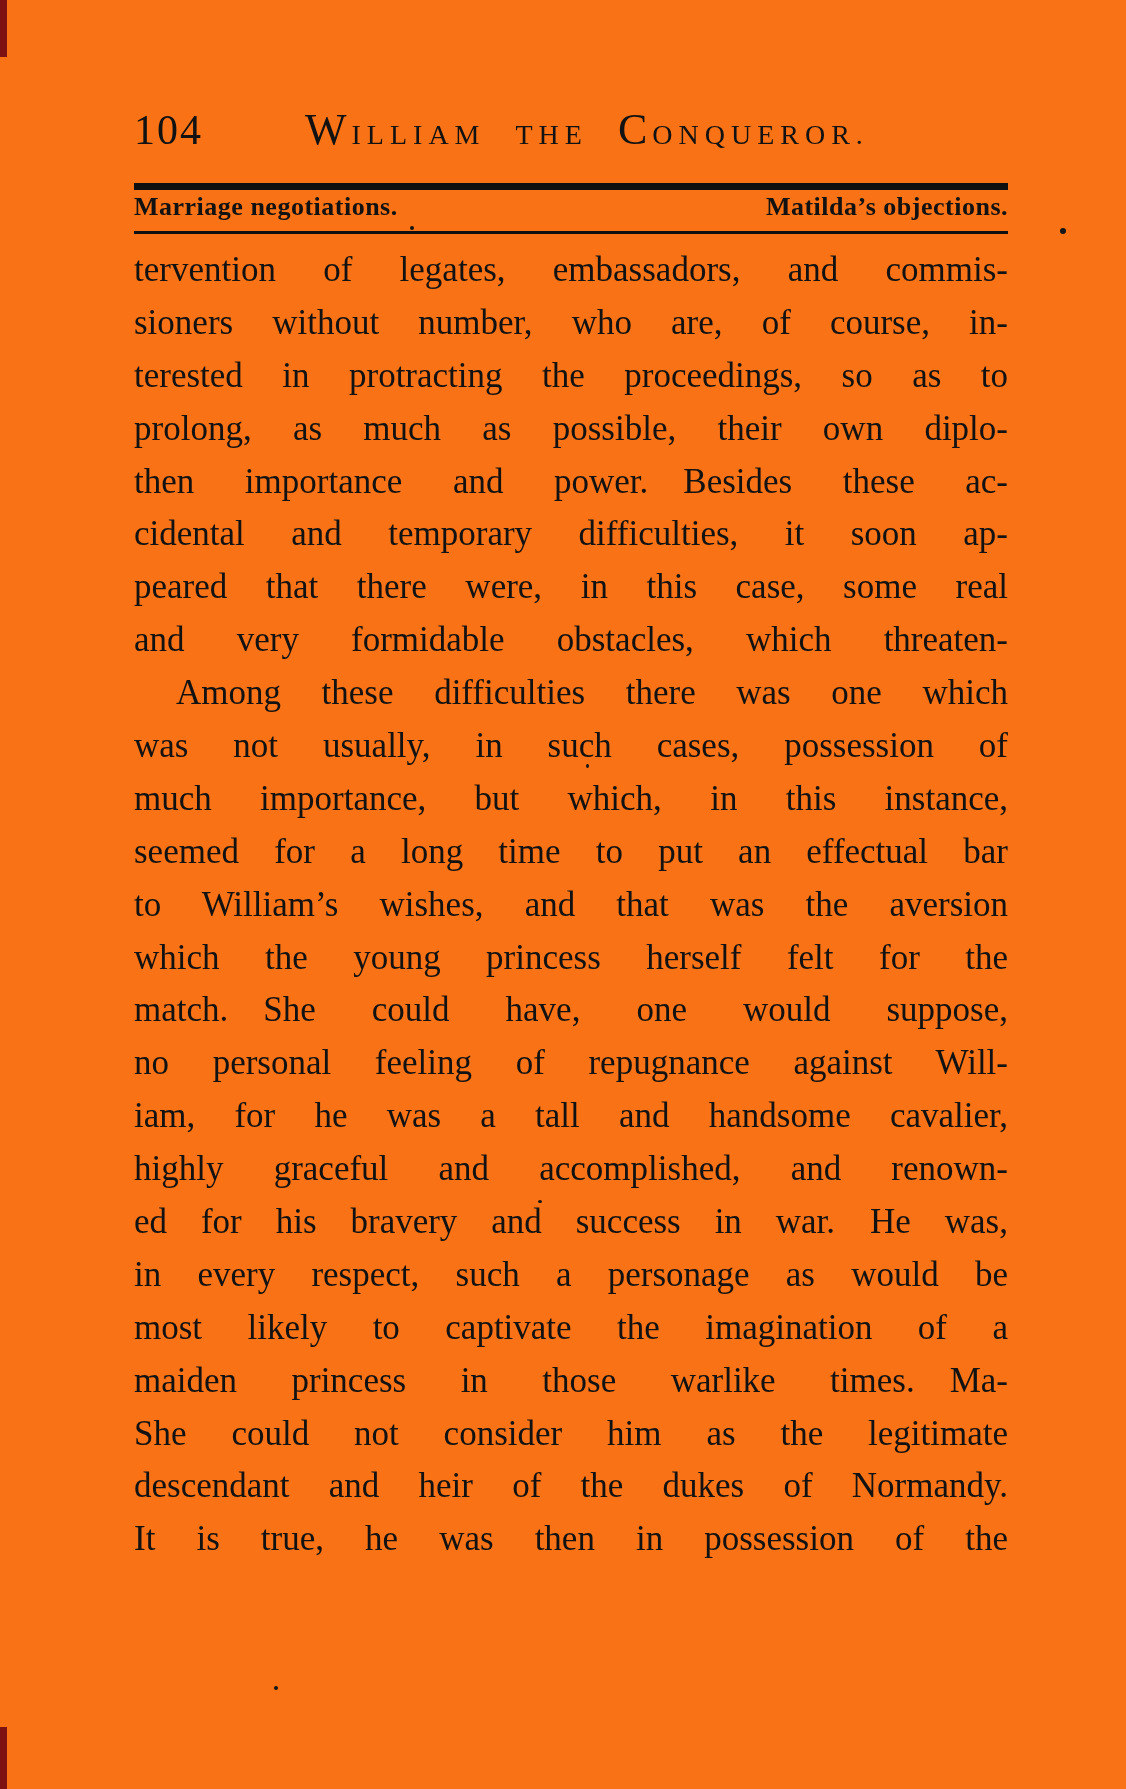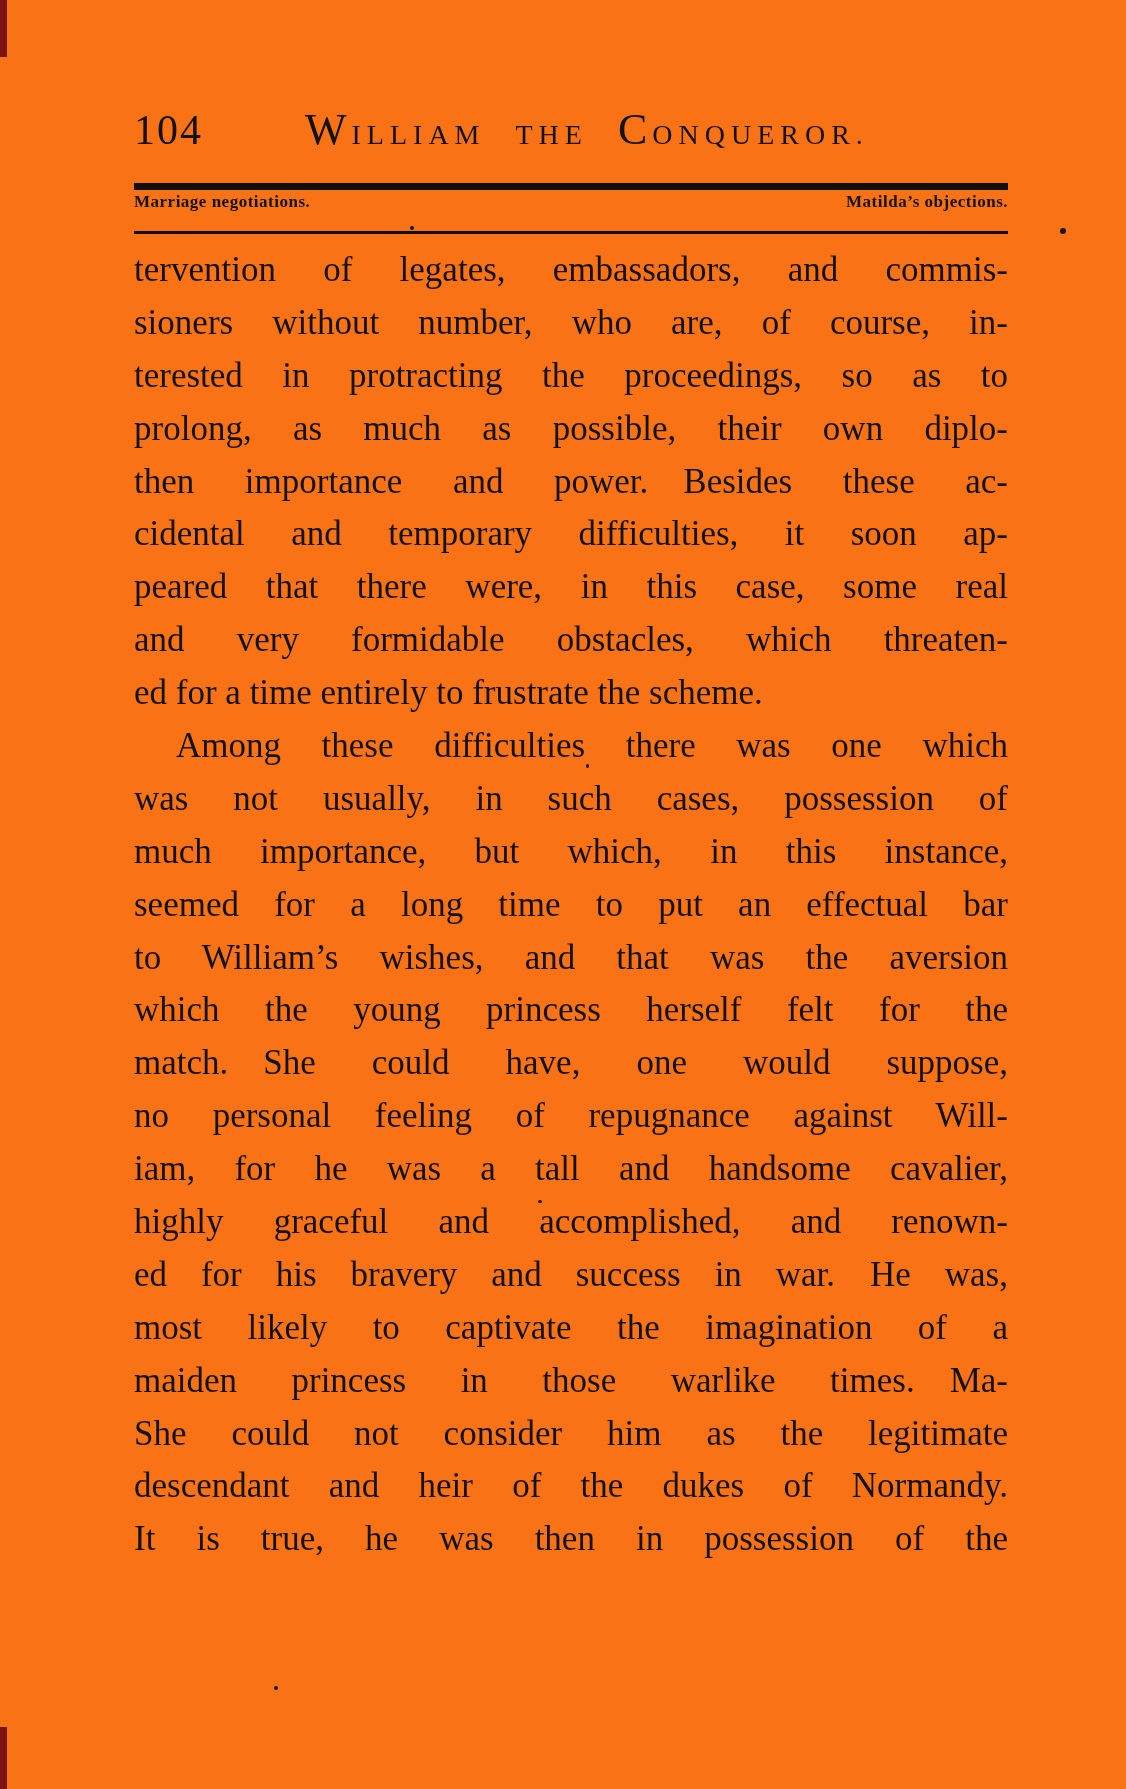--- a/index.html
+++ b/index.html
@@ -52,21 +52,21 @@
     background: #101010;
   }
   
   .heads {
     position: absolute;
     left: 134px;
     top: 192px;
     width: 874px;
     display: flex;
     justify-content: space-between;
-    font-size: 17px;
+    font-size: 26px;
     font-weight: bold;
     letter-spacing: 0.5px;
   }
   
   .bodytext {
     position: absolute;
     left: 134px;
     top: 244px;
     width: 874px;
     font-size: 35px;
@@ -113,32 +113,32 @@
 
   <div class="bodytext">
       <div class="bline">tervention of legates, embassadors, and commis-</div>
       <div class="bline">sioners without number, who are, of course, in-</div>
       <div class="bline">terested in protracting the proceedings, so as to</div>
       <div class="bline">prolong, as much as possible, their own diplo-</div>
       <div class="bline">then importance and power. Besides these ac-</div>
       <div class="bline">cidental and temporary difficulties, it soon ap-</div>
       <div class="bline">peared that there were, in this case, some real</div>
       <div class="bline">and very formidable obstacles, which threaten-</div>
-      <div class="bline nojust">ed for a time entirely to frustrate the scheme.</div>
       <div class="bline indent">Among these difficulties there was one which</div>
       <div class="bline">was not usually, in such cases, possession of</div>
       <div class="bline">much importance, but which, in this instance,</div>
       <div class="bline">seemed for a long time to put an effectual bar</div>
       <div class="bline">to William’s wishes, and that was the aversion</div>
       <div class="bline">which the young princess herself felt for the</div>
       <div class="bline">match. She could have, one would suppose,</div>
       <div class="bline">no personal feeling of repugnance against Will-</div>
       <div class="bline">iam, for he was a tall and handsome cavalier,</div>
       <div class="bline">highly graceful and accomplished, and renown-</div>
       <div class="bline">ed for his bravery and success in war. He was,</div>
+      <div class="bline">in every respect, such a personage as would be</div>
       <div class="bline">most likely to captivate the imagination of a</div>
       <div class="bline">maiden princess in those warlike times. Ma-</div>
       <div class="bline">She could not consider him as the legitimate</div>
       <div class="bline">descendant and heir of the dukes of Normandy.</div>
       <div class="bline">It is true, he was then in possession of the</div>
     </div>
 
 <div class="speck" style="left: 410px; top: 226px; width: 4px; height: 4px; background: rgb(21, 21, 21);"></div>
     <div class="speck" style="left: 1060px; top: 228px; width: 6px; height: 6px; background: rgb(21, 21, 21);"></div>
     <div class="speck" style="left: 586px; top: 764px; width: 3px; height: 4px; background: rgb(21, 21, 21);"></div>

